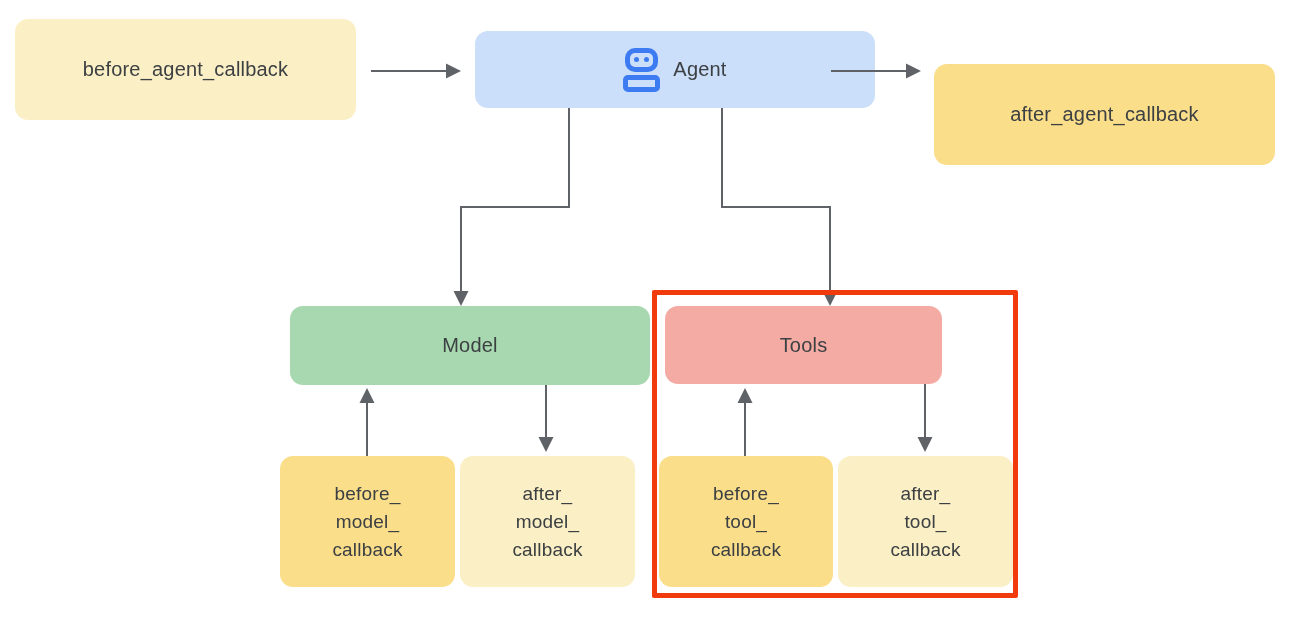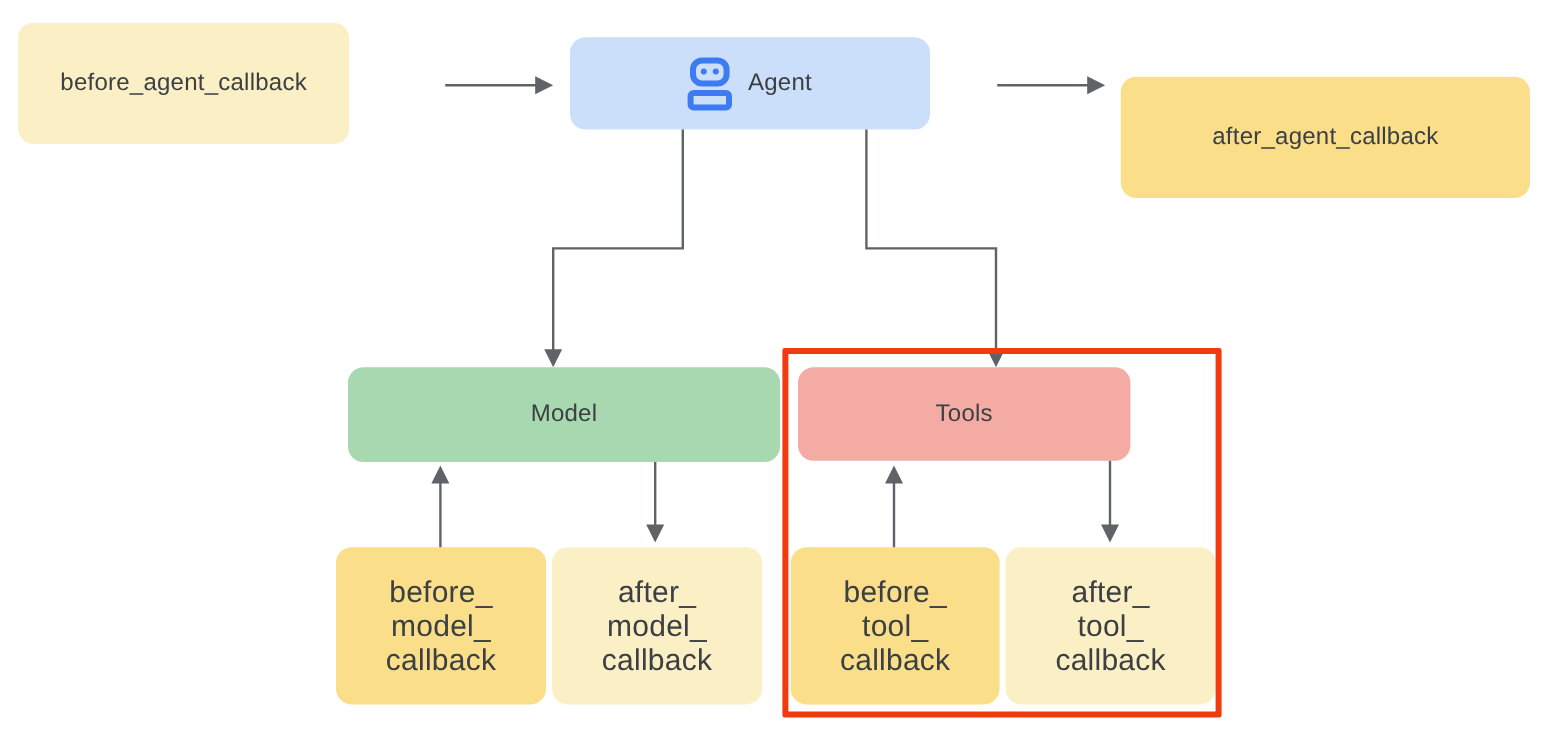--- a/index.html
+++ b/index.html
@@ -23,28 +23,28 @@
     justify-content: center;
     box-sizing: border-box;
     border-radius: 13px;
     font-size: 20px;
     letter-spacing: 0.2px;
     text-align: center;
     z-index: 1;
   }
   .node .label { color: var(--text, #3C4043); }
 
-  .node-before-agent { left: 15px;  top: 19px;  width: 276px; height: 101px; background: var(--cream, #FBEFC5); }
-  .node-agent        { left: 475px; top: 31px;  width: 300px; height: 77px;  background: var(--blue-box, #CBDEFA); gap: 13px; }
+  .node-before-agent { left: 15px;  top: 19px;  width: 341px; height: 101px; background: var(--cream, #FBEFC5); }
+  .node-agent        { left: 475px; top: 31px;  width: 400px; height: 77px;  background: var(--blue-box, #CBDEFA); gap: 13px; }
   .node-after-agent  { left: 934px; top: 20px;  width: 341px; height: 101px; background: var(--gold, #FADE8A); margin-top: 44px; }
   .node-model        { left: 290px; top: 306px; width: 360px; height: 79px;  background: var(--green, #A8D8AF); }
   .node-tools        { left: 665px; top: 306px; width: 277px; height: 78px;  background: var(--pink, #F4ABA3); }
 
   .node-small {
-    font-size: 25px;
+    font-size: 19px;
     line-height: 28px;
     flex-direction: column;
   }
   .node-before-model { left: 280px; top: 456px; width: 175px; height: 131px; background: var(--gold, #FADE8A); }
   .node-after-model  { left: 460px; top: 456px; width: 175px; height: 131px; background: var(--cream, #FBEFC5); }
   .node-before-tool  { left: 659px; top: 456px; width: 174px; height: 131px; background: var(--gold, #FADE8A); }
   .node-after-tool   { left: 838px; top: 456px; width: 175px; height: 131px; background: var(--cream, #FBEFC5); }
   .node-small .line { display: block; }
 
   

